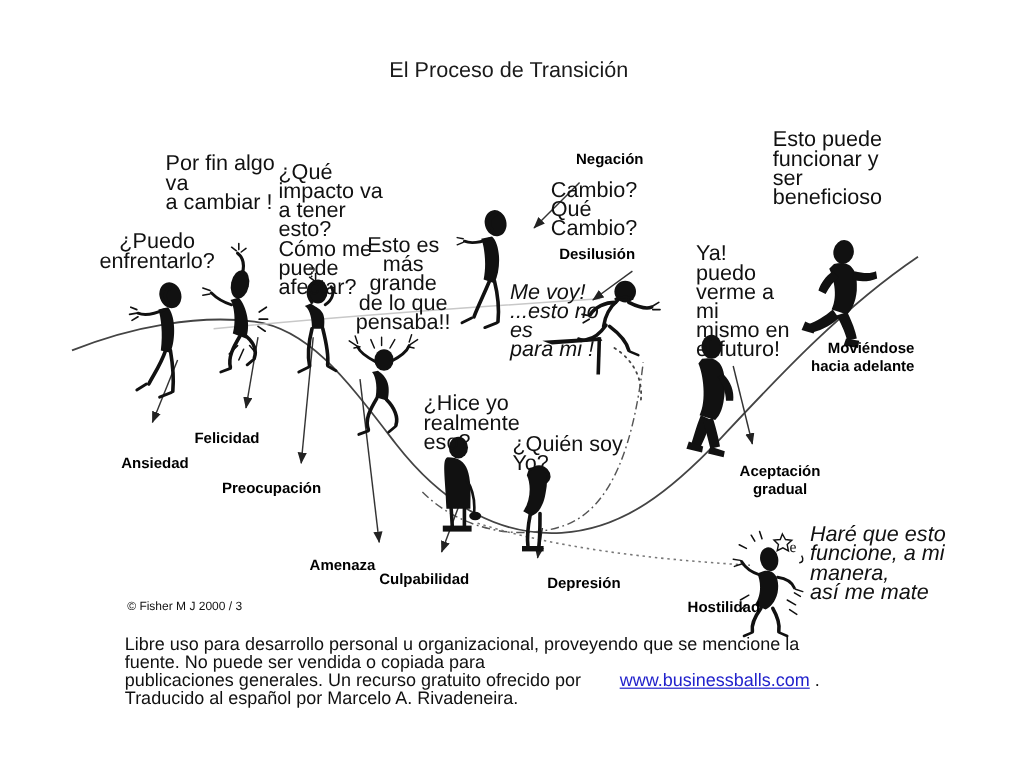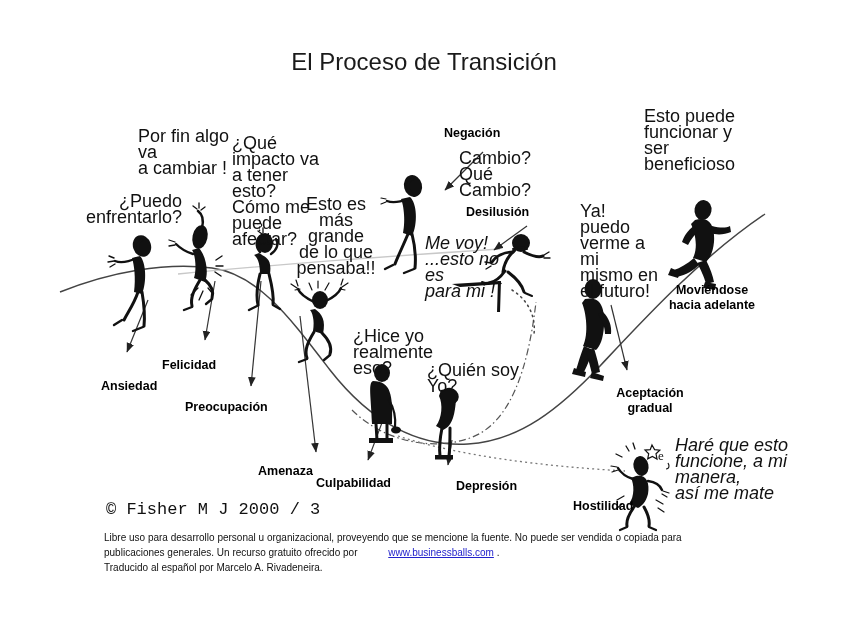--- a/index.html
+++ b/index.html
@@ -44,38 +44,37 @@
     line-height: 15px;
     color: #000000;
     white-space: pre-line;
   }
   #page-title {
     position: absolute;
     left: 0;
     top: 48px;
     width: 848px;
     text-align: center;
-    font-size: 24px;
+    font-size: 18px;
     color: #1a1a1a;
     font-family: "Liberation Sans", sans-serif;
   }
   #copyright {
     position: absolute;
     left: 106px;
     top: 500px;
-    font-size: 17px;
+    font-size: 10px;
     color: #111;
-    font-family: Liberation Mono, monospace;
   }
   #license {
     position: absolute;
     left: 104px;
     top: 530px;
     width: 600px;
-    font-size: 10px;
+    font-size: 15px;
     line-height: 15px;
     color: #111;
   }
   #license a, .link {
     color: #2222cc;
     text-decoration: underline;
     margin-left: 28px;
   }
   .center { text-align: center; }
 </style>
@@ -270,21 +269,21 @@
       <path d="M624,496 L617,500 M622,504 L616,509 M656,500 L663,504 M658,508 L664,512" stroke-width="1.2" fill="none" stroke-linecap="round"></path>
       <path d="M629,451 L626,446 M635,449 L633,443 M622,457 L616,454" stroke-width="1.3" fill="none" stroke-linecap="round"></path>
       <path d="M652,445 l2.6,4.6 l5.2,0.6 l-3.8,3.6 l1,5.2 l-4.6,-2.5 l-4.7,2.4 l1,-5.1 l-3.7,-3.7 l5.2,-0.5 z" fill="none" stroke-width="1.2"></path>
       <text x="658" y="460" font-family="Liberation Serif, serif" font-size="13" fill="#111" stroke="none">e</text>
       <path d="M668,463 C670,466 669,469 666,469" stroke-width="1.2" fill="none"></path>
     </g>
   </svg>
 
   <div id="page-title">El Proceso de Transición</div>
 
-  <div class="txt center" style="left:80px; top:193px; width:102px;text-align:right;">¿Puedo
+  <div class="txt center" style="left:80px; top:193px; width:102px;">¿Puedo
 enfrentarlo?</div>
 
   <div class="txt" style="left:232px; top:135px; width:100px;">¿Qué impacto va
 a tener esto?
 Cómo me puede
 afectar?</div>
 
   <div class="txt" style="left:138px; top:128px; width:104px;">Por fin algo va
 a cambiar !</div>
 
@@ -323,30 +322,30 @@
   <div class="stage" style="left:162px; top:358px;">Felicidad</div>
 
   <div class="stage" style="left:185px; top:400px;">Preocupación</div>
 
   <div class="stage" style="left:258px; top:464px;">Amenaza</div>
 
   <div class="stage" style="left:316px; top:476px;">Culpabilidad</div>
 
   <div class="stage" style="left:428px; top:479px;padding-left:28px;">Depresión</div>
 
-  <div class="stage" style="left:404px; top:126px;padding-left:40px;">Negación</div>
+  <div class="stage" style="left:440px; top:126px;padding-left:40px;">Negación</div>
 
   <div class="stage" style="left:466px; top:205px;">Desilusión</div>
 
   <div class="stage" style="left:573px; top:499px;">Hostilidad</div>
 
   <div class="stage center" style="left:608px; top:386px; width:84px;">Aceptación
 gradual</div>
 
-  <div class="stage center" style="left:662px; top:283px; width:100px;">Moviéndose
+  <div class="stage center" style="left:662px; top:283px; width:100px;text-align:right;">Moviéndose
 hacia adelante</div>
 
   <div id="copyright">© Fisher M J 2000 / 3</div>
 
   <div id="license">
     <span> Libre uso para desarrollo personal u organizacional, proveyendo que se mencione la fuente. No  puede ser vendida o copiada para</span><br>
     <span>publicaciones generales.  Un recurso  gratuito ofrecido por </span><a class="link" href="#">www.businessballs.com</a><span> .</span><br>
     <span>Traducido al español por Marcelo A. Rivadeneira.</span>
   </div>
 

